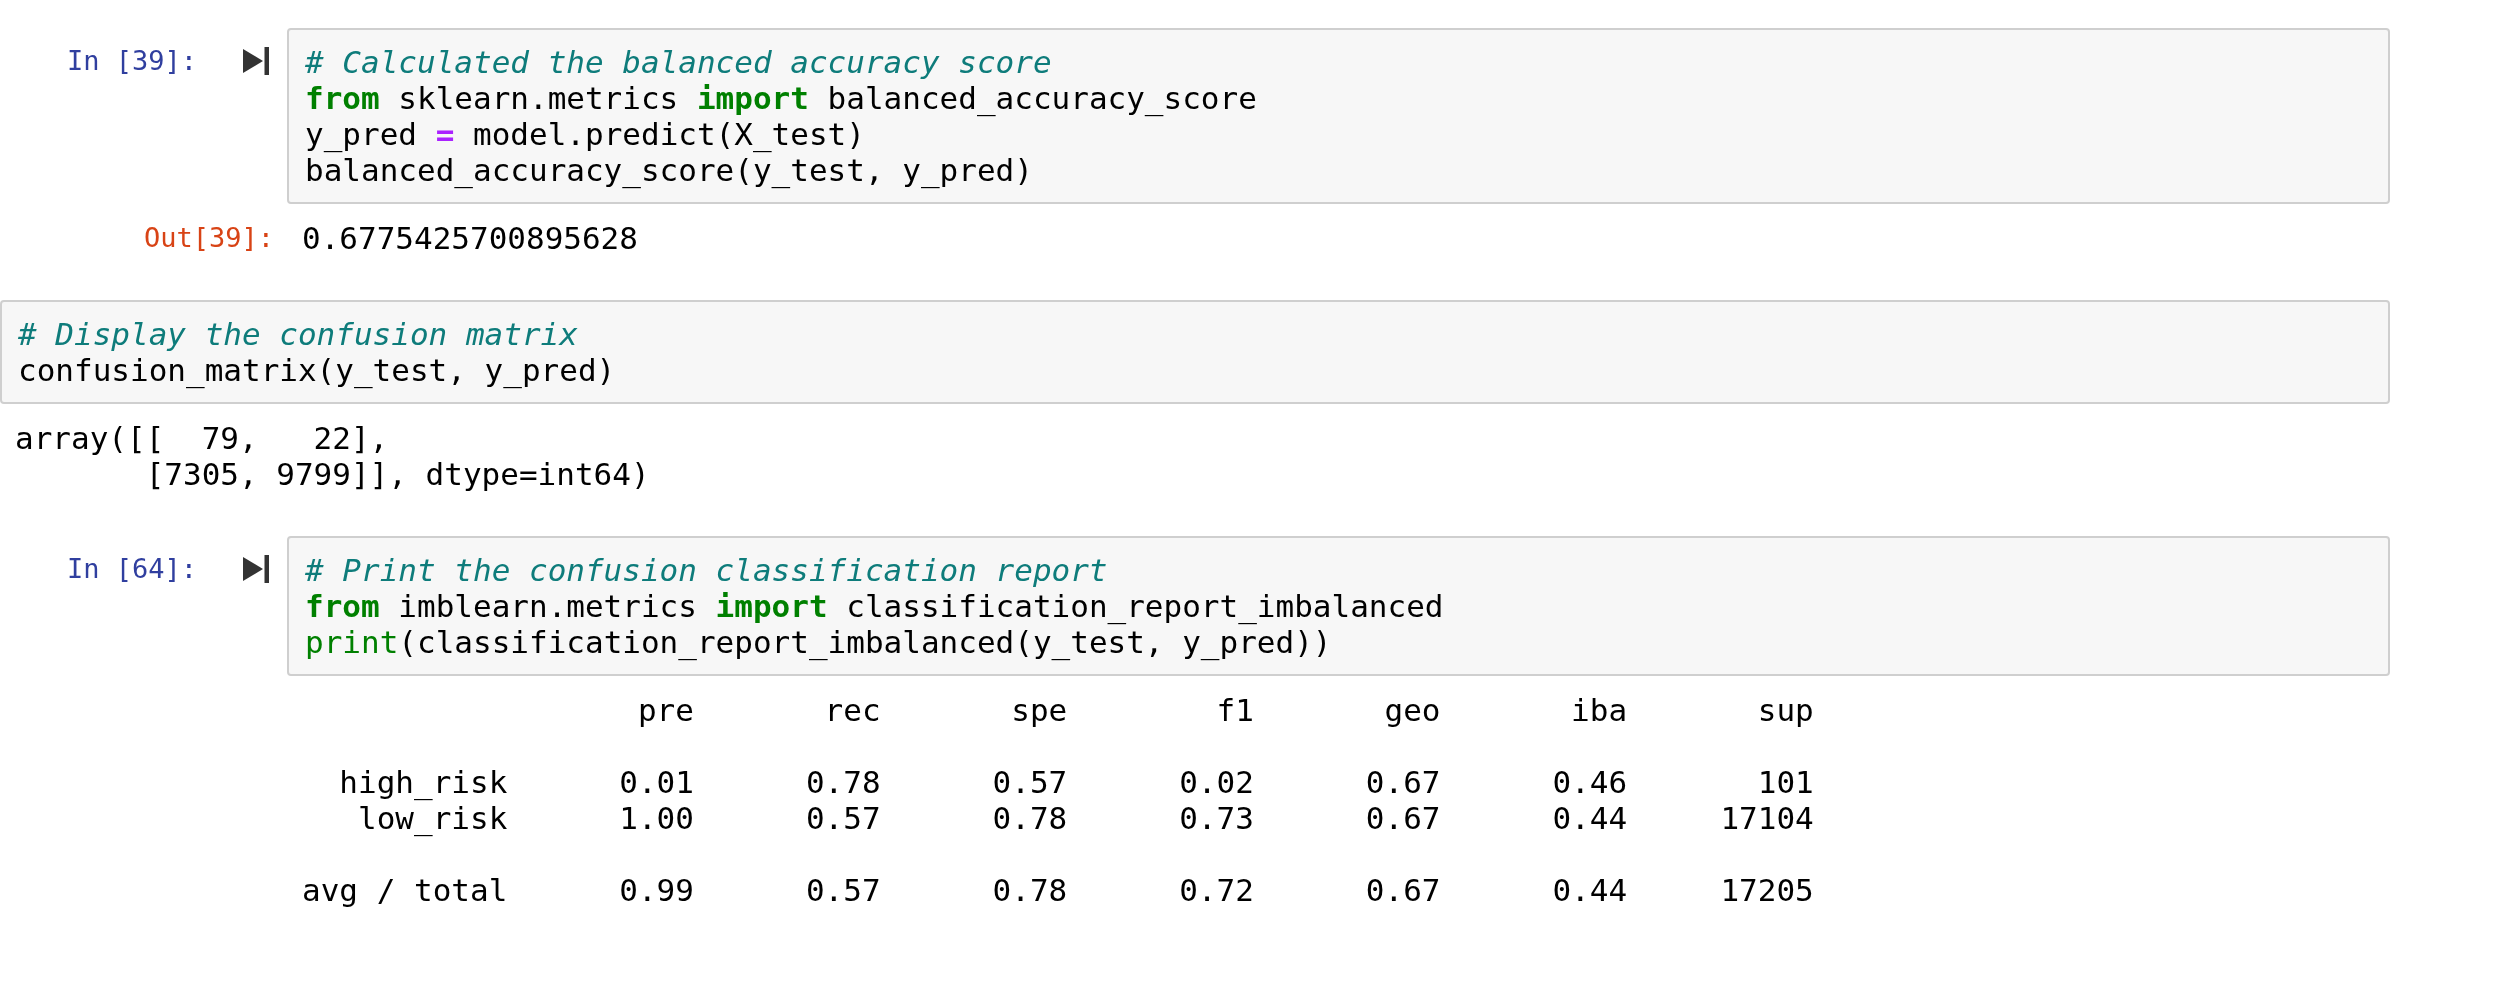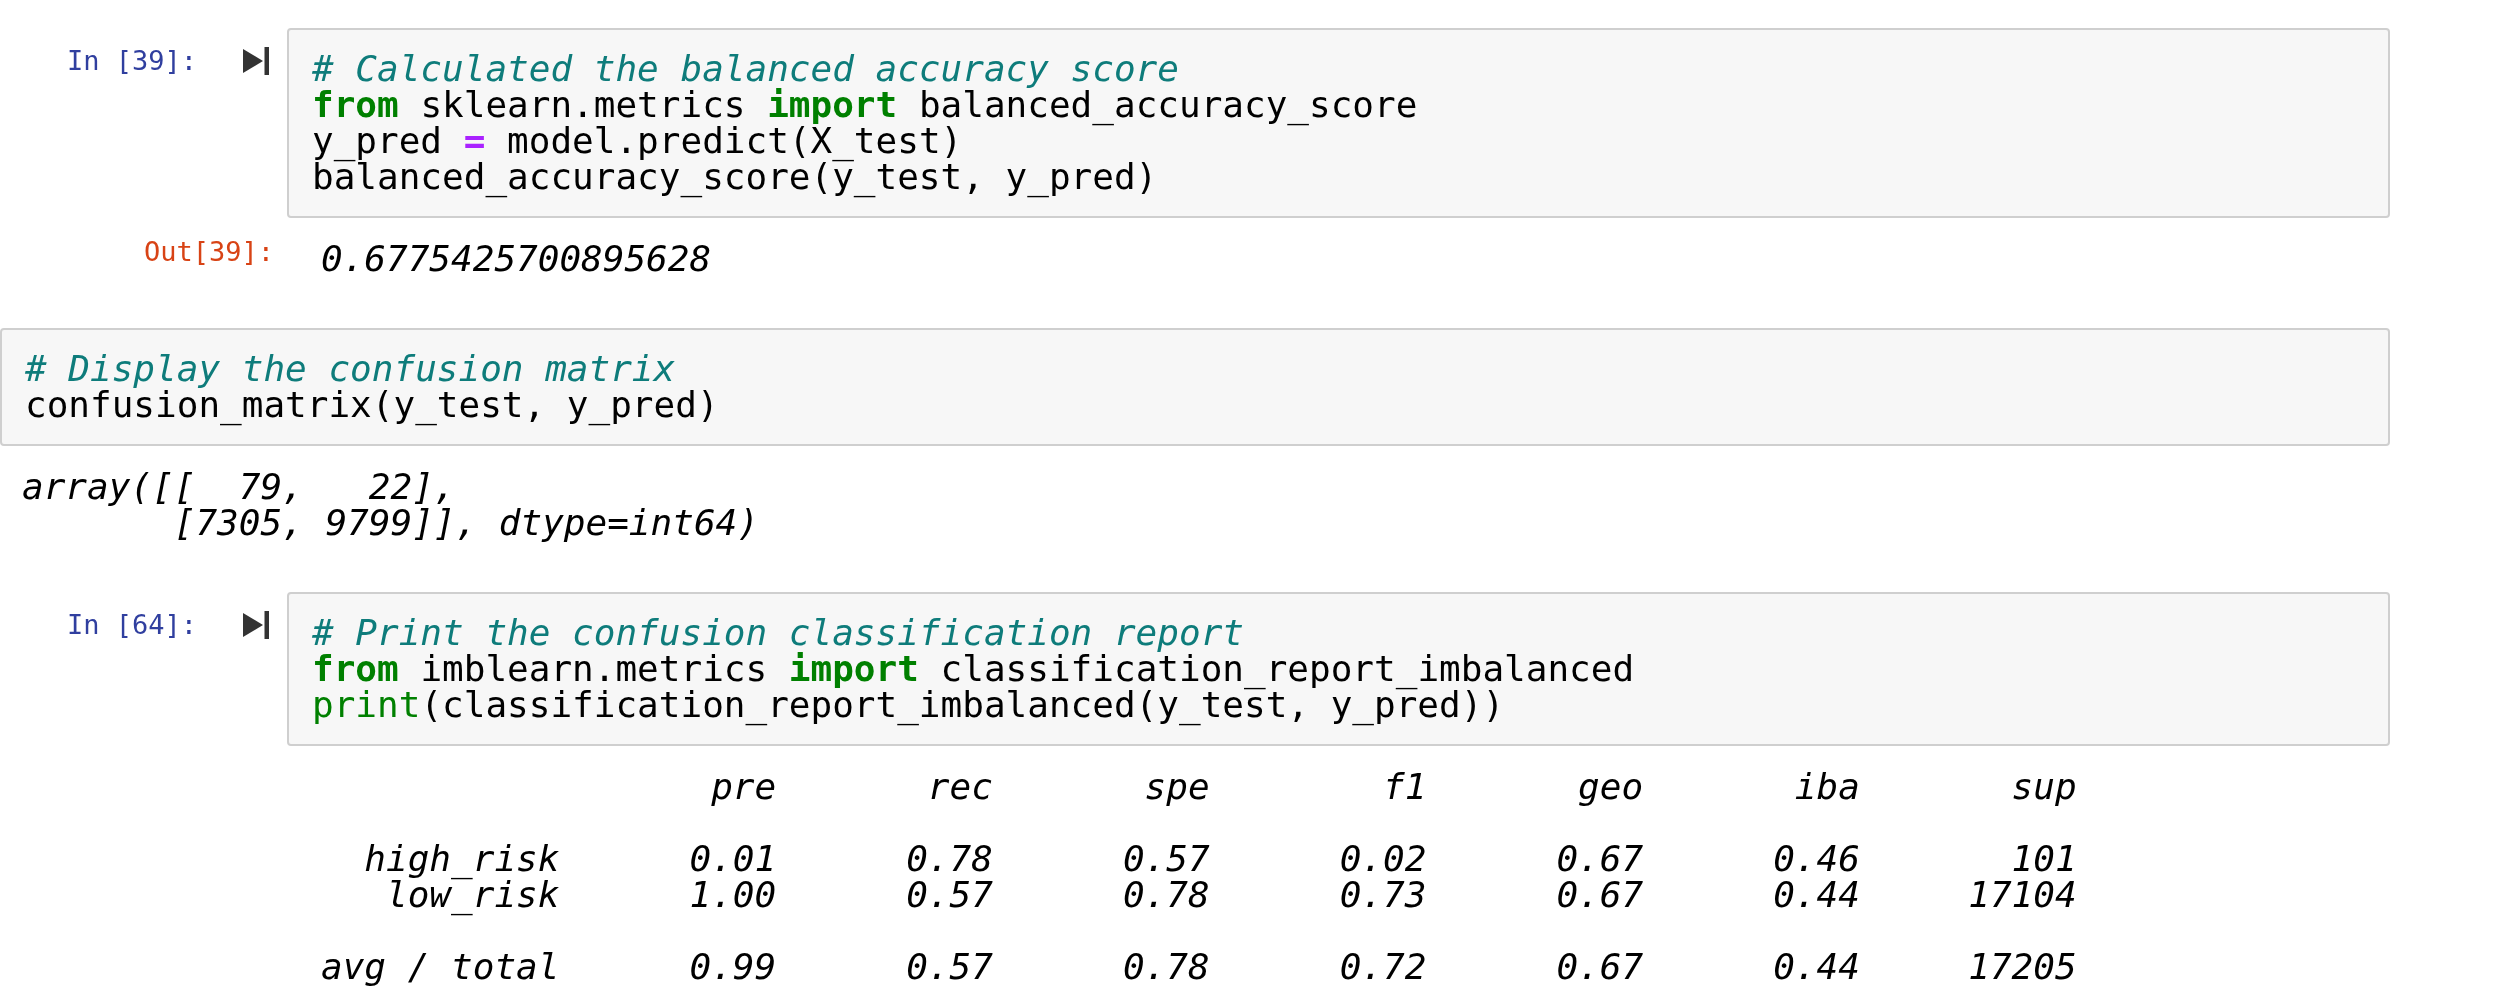--- a/index.html
+++ b/index.html
@@ -32,25 +32,25 @@
   .run-icon{
     margin-left:44px;margin-right:16px;height:36px;
     display:inline-flex;align-items:center;cursor:pointer;
   }
   .input-box{
     flex:1;background:var(--cell-bg);
     border:2px solid var(--cell-border);border-radius:4px;
     padding:14px 16px;min-height:40px;
   }
   pre{
-    margin:7px;font-family:"DejaVu Sans Mono",monospace;
-    font-size:36px;line-height:36px;color:var(--code-fg);white-space:pre;
+    margin:0;font-family:"DejaVu Sans Mono",monospace;
+    font-size:31px;line-height:36px;color:var(--code-fg);white-space:pre;
   }
-  .output-row{margin-top:16px;gap:12px;}
-  .output-content{padding-left:15px;flex:1;font-style:italic;}
+  .output-row{margin-top:16px;}
+  .output-content{padding-left:15px;flex:1;}
   .t-c{color:var(--comment);font-style:italic;}
   .t-k{color:var(--keyword);font-weight:bold;}
   .t-b{color:var(--builtin);}
   .t-o{color:var(--operator);font-weight:bold;}
   .t-p{color:var(--code-fg);}
 </style>
 </head>
 <body>
 
 <div class="notebook">

